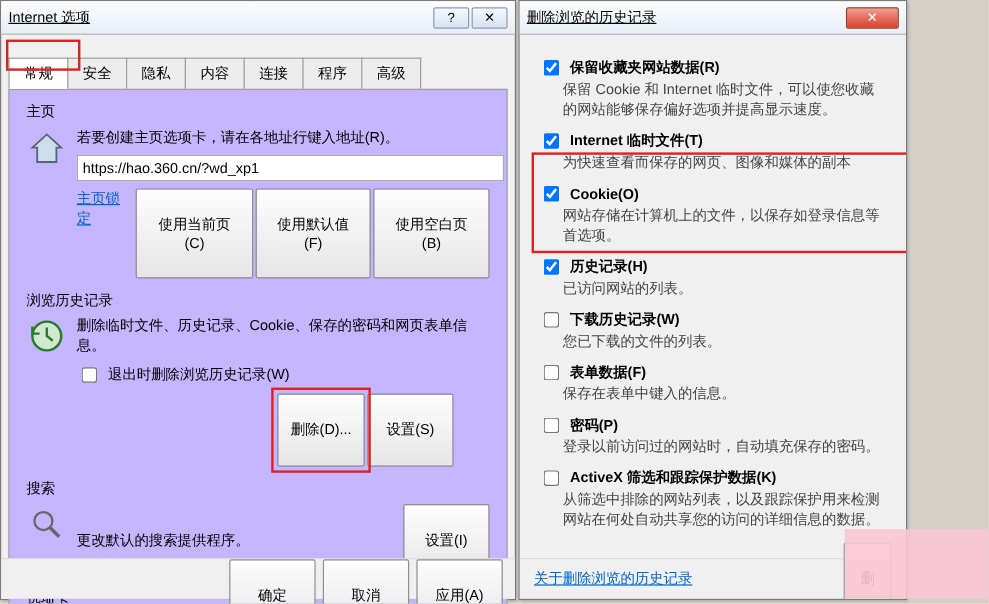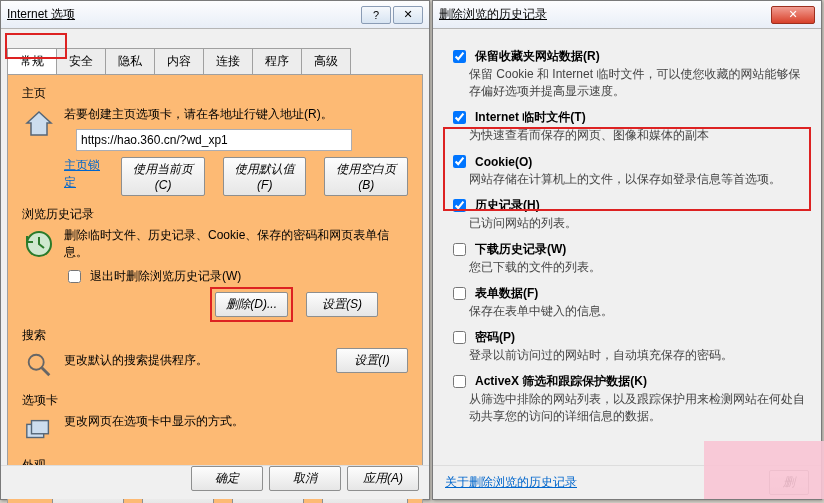--- a/index.html
+++ b/index.html
@@ -7,40 +7,40 @@
 
 .window { position: absolute; background: #f0f0f0; border: 1px solid #7a7a7a; box-shadow: 1px 1px 3px rgba(0,0,0,0.3); }
 .titlebar { height: 28px; background: linear-gradient(#fdfdfe, #e8eef7); border-bottom: 1px solid #b5b5b5; display: flex; align-items: center; padding: 0 6px; position: relative; }
 .titlebar .title { flex: 1; text-decoration: underline; }
 .titlebar .controls { display: flex; gap: 2px; }
 .titlebar .ctrl { width: 30px; height: 18px; border: 1px solid #8a9cb5; background: linear-gradient(#f5f8fc,#d7e4f2); border-radius: 2px; display: flex; align-items: center; justify-content: center; font-size: 11px; cursor: pointer; }
 .titlebar .ctrl.close { background: linear-gradient(#f19e93,#d8402a); color: #fff; border-color: #9c2f1f; }
 .titlebar .ctrl.closebig { width: 44px; }
 
 .win1 { left: 0; top: 0; width: 430px; height: 500px; }
-.win2 { left: 432px; top: 0; width: 390px; height: 500px; overflow: hidden; }
+.win2 { left: 432px; top: 0; width: 324px; height: 500px; overflow: hidden; }
 
 .tabs { display: flex; padding: 6px 6px 0 6px; gap: 0; }
 .tab { padding: 4px 12px; border: 1px solid #a0a0a0; border-bottom: none; background: #ededed; cursor: pointer; margin-right: -1px; margin-top: 13px; }
 .tab.active { background: #fff; position: relative; z-index: 2; }
 .tabwrap { position: relative; }
 .tab-highlight-box { position: absolute; left: 4px; top: 4px; width: 62px; height: 26px; border: 2px solid #d22; pointer-events: none; z-index: 5; }
 
-.content { background: #fdba74; border: 1px solid #a0a0a0; margin: 0 6px 6px 6px; padding: 10px 14px 8px 14px; height: 430px; overflow: hidden; position: relative; }
+.content { background: #c4b5fd; border: 1px solid #a0a0a0; margin: 0 6px 6px 6px; padding: 10px 14px 8px 14px; height: 430px; overflow: hidden; position: relative; }
 
 .group { margin-bottom: 10px; }
 .group .gtitle { margin-bottom: 4px; }
 .group .gbody { display: flex; align-items: flex-start; gap: 8px; }
 .icon32 { width: 34px; height: 34px; flex: none; display: flex; align-items: center; justify-content: center; }
 .gtext { flex: 1; }
 
-input.url { width: 276px; height: 22px; padding: 2px 4px; border: 1px solid #abadb3; margin-top: 6px; margin-left: 12px; }
-
-.btnrow { display: flex; gap: 18px; margin-top: 6px; justify-content: flex-end; }
-.btn { padding: 3px 10px; border: 1px solid #8e8f8f; background: linear-gradient(#fdfdfd,#e6e6e6); border-radius: 2px; cursor: pointer; min-width: 72px; text-align: center; font-style: italic; }
+input.url { width: 356px; height: 22px; padding: 2px 4px; border: 1px solid #abadb3; margin-top: 6px; }
+
+.btnrow { display: flex; gap: 2px; margin-top: 6px; justify-content: flex-end; }
+.btn { padding: 21px 10px; border: 1px solid #8e8f8f; background: linear-gradient(#fdfdfd,#e6e6e6); border-radius: 2px; cursor: pointer; min-width: 72px; text-align: center; }
 
 .linklike { color: #0066cc; text-decoration: underline; cursor: pointer; }
 
 .checkbox-row { display: flex; align-items: center; gap: 6px; margin: 6px 0 4px 42px; }
 input[type=checkbox] { width: 13px; height: 13px; }
 
 .dlg-footer { position: absolute; bottom: 0; left: 0; right: 0; height: 34px; display: flex; align-items: flex-start; justify-content: flex-end; gap: 6px; padding: 0 10px; background: #f0f0f0; border-top: 1px solid #ddd; }
 
 .opt { margin: 6px 0 8px 0; }
 .opt .top { display: flex; align-items: center; gap: 6px; }

